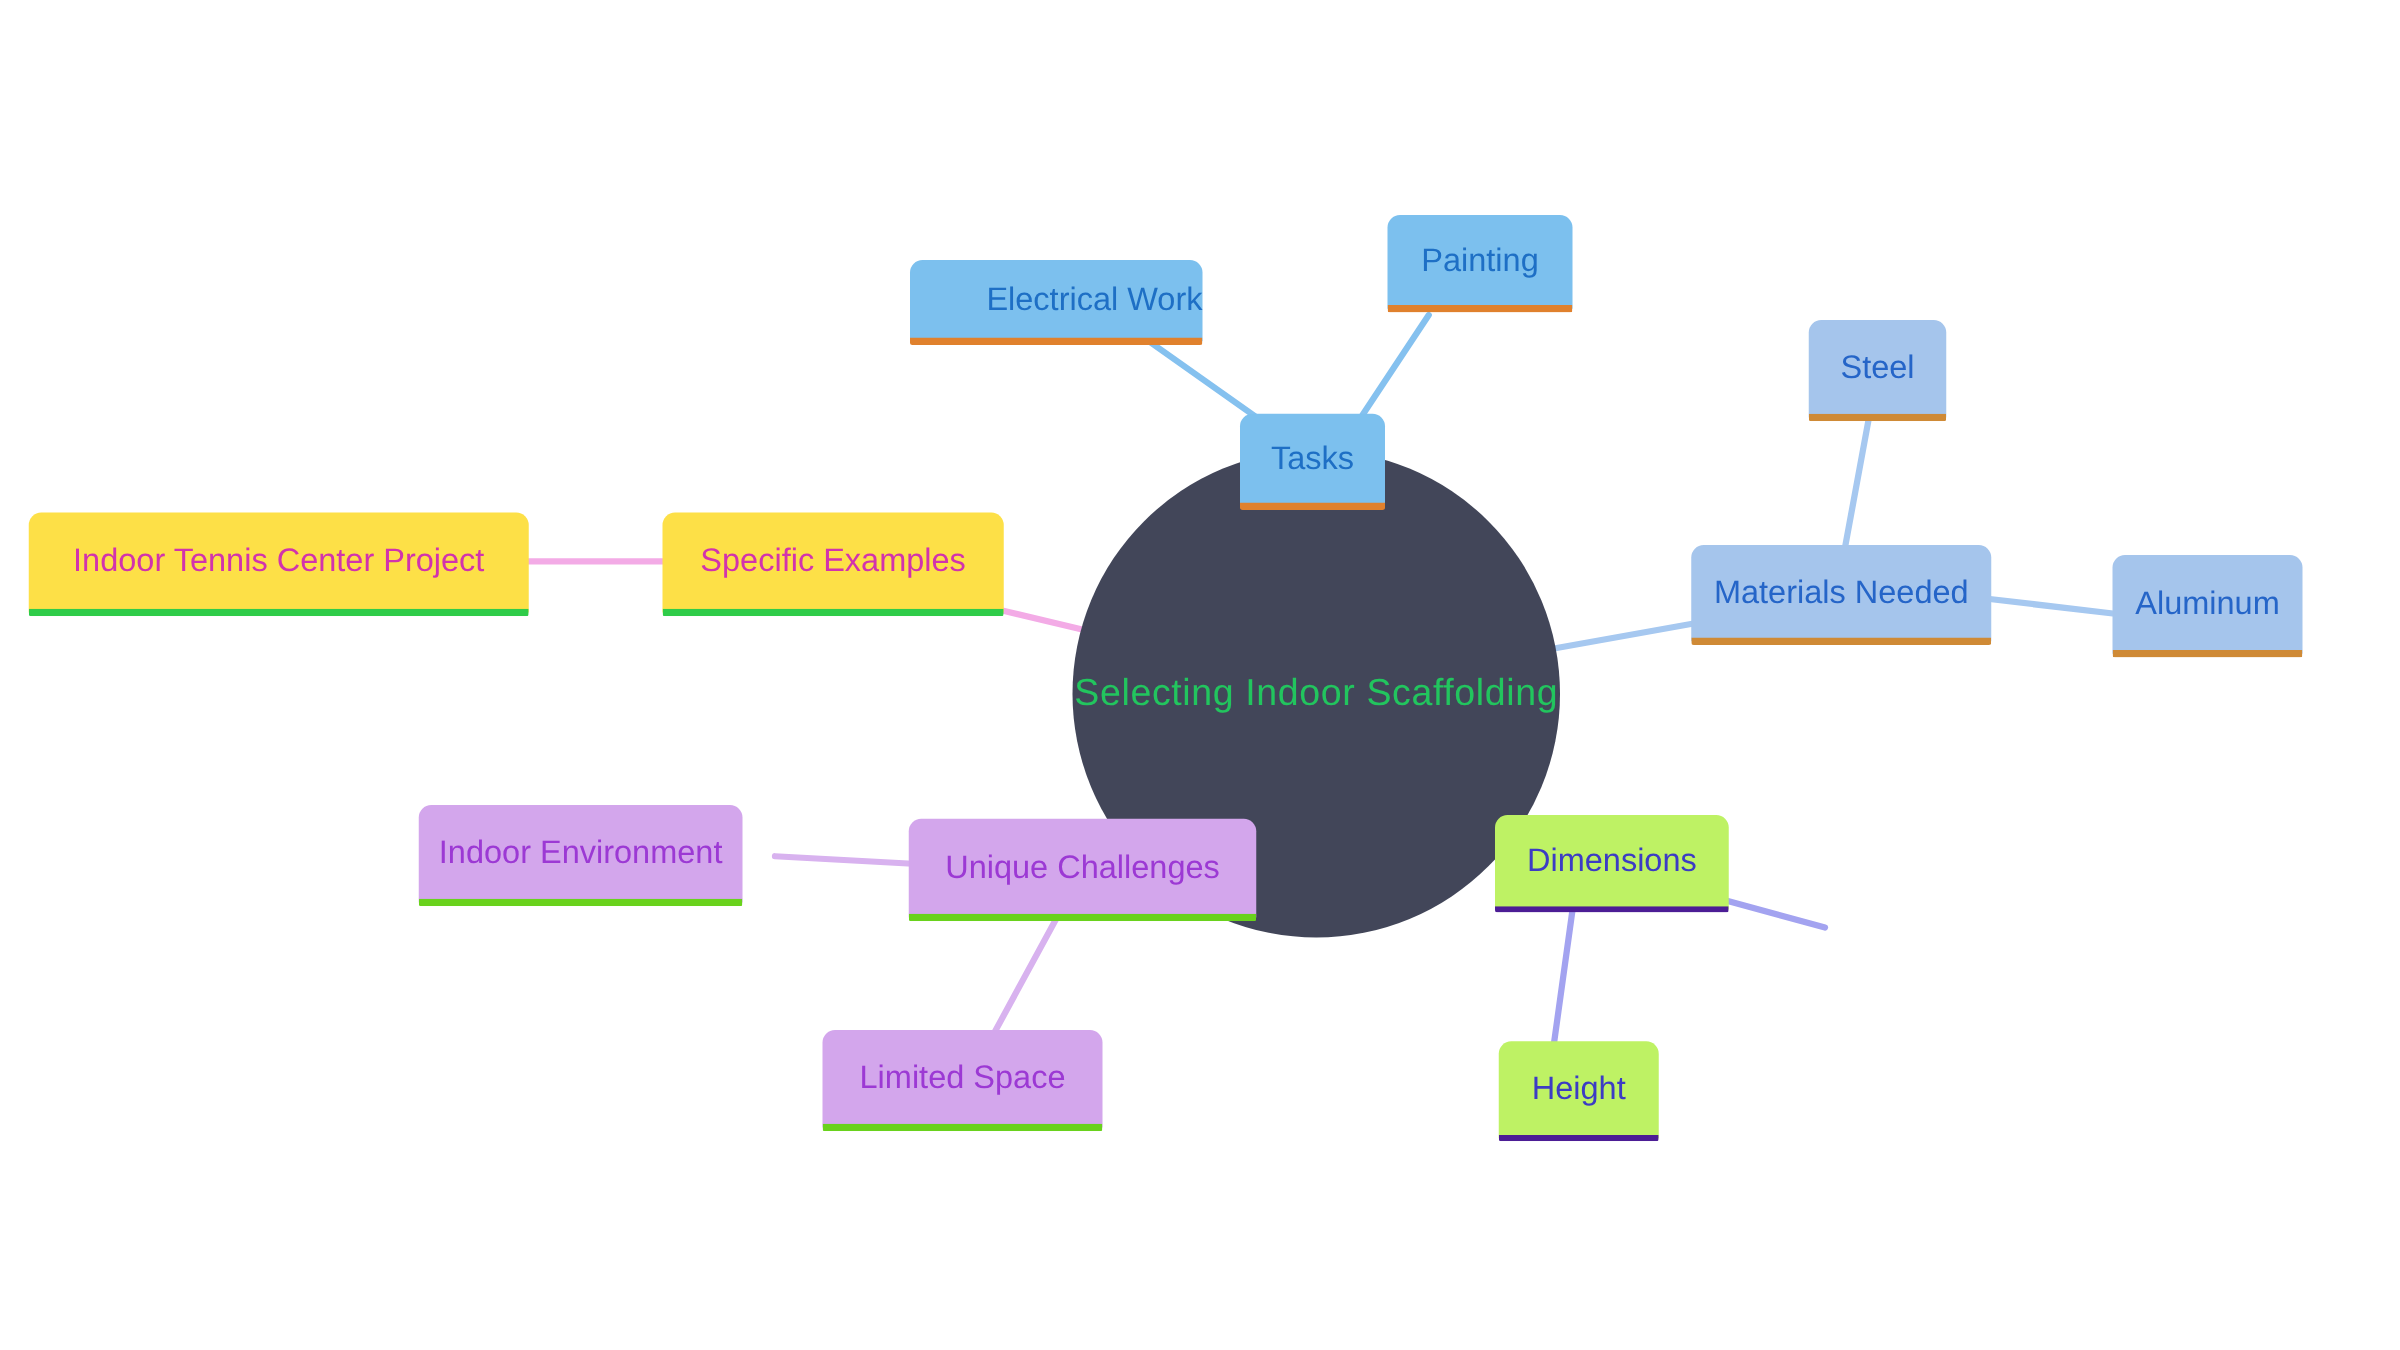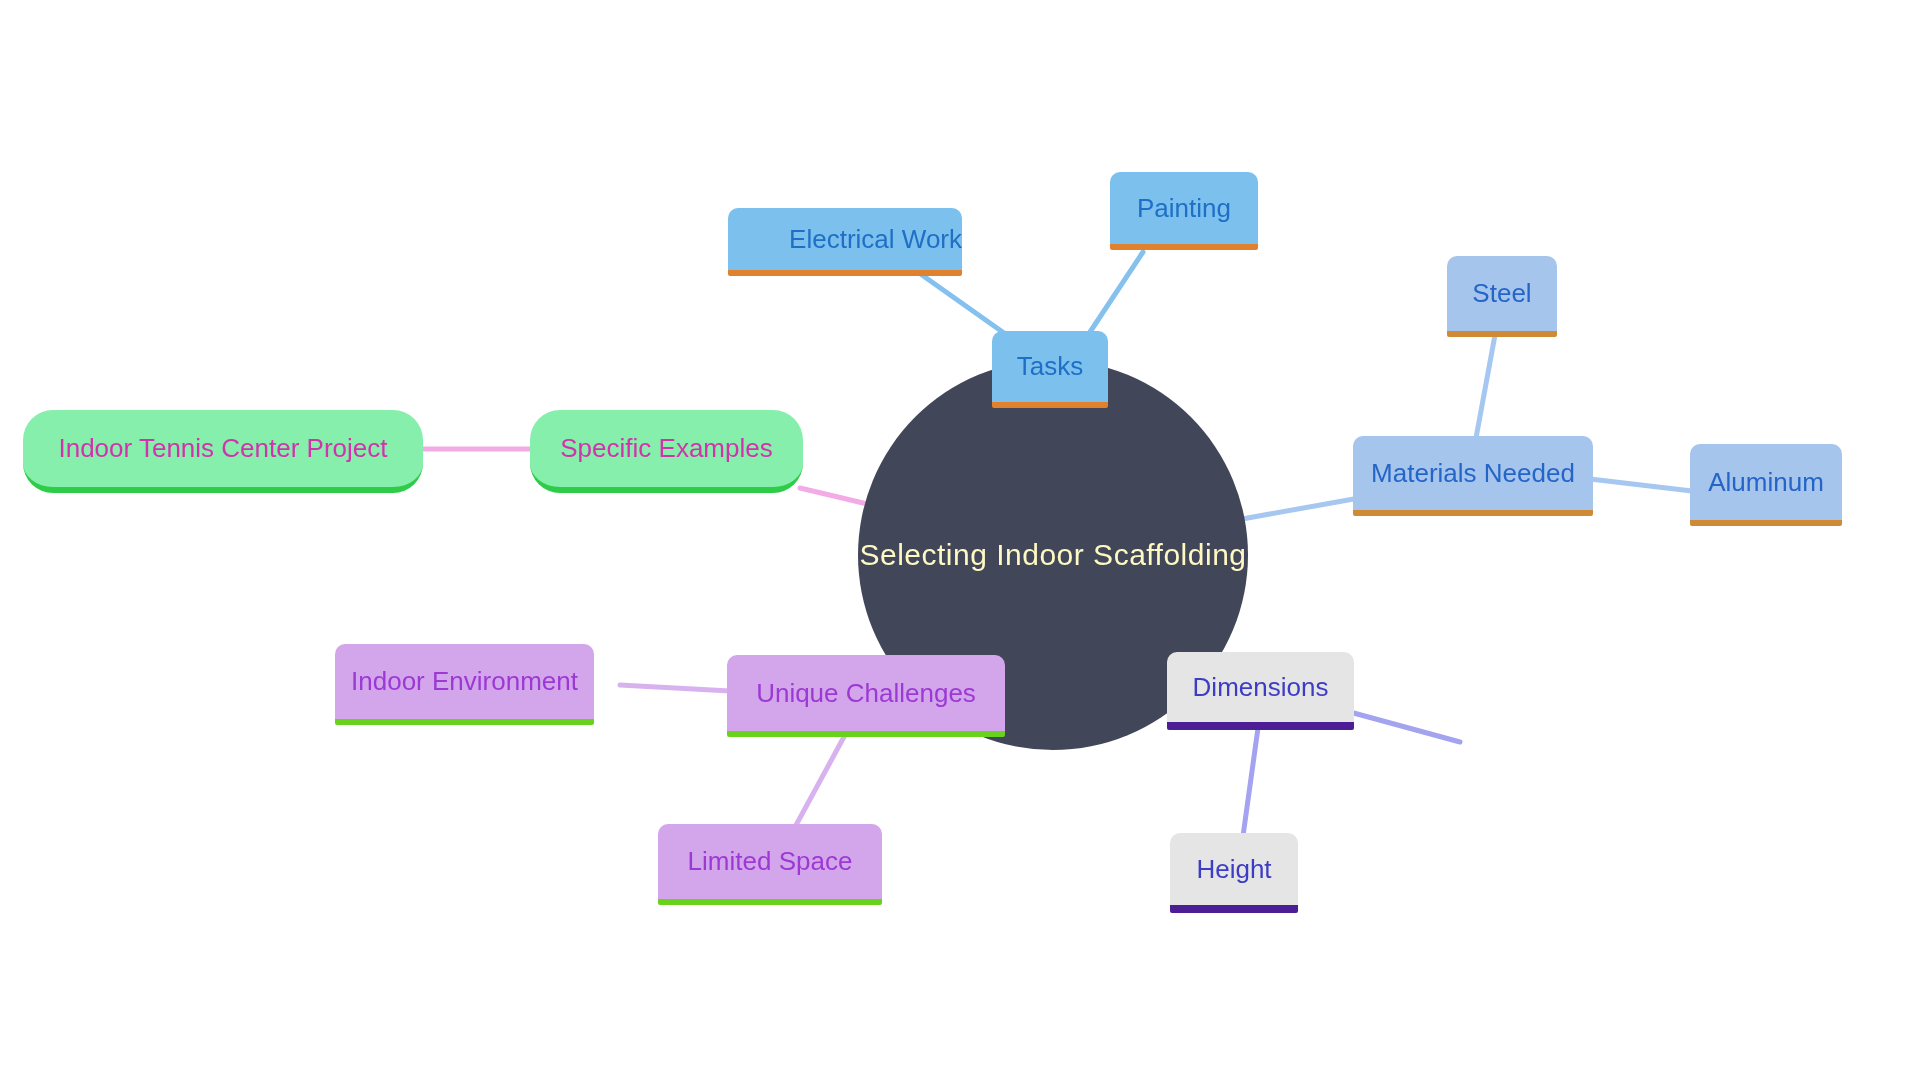--- a/index.html
+++ b/index.html
@@ -26,42 +26,42 @@
     left: 858px; top: 360px;
     width: 390px; height: 390px;
     border-radius: 50%;
     background: #424659;
     z-index: 2;
     display: flex;
     align-items: center;
     justify-content: center;
   }
   .center-circle .title {
-    color: #fef9c3;
+    color: #22c55e;
     font-size: 30px;
     text-align: center;
     letter-spacing: 0.5px;
   }
   .node {
     position: absolute;
     z-index: 3;
     border-radius: 10px 10px 2px 2px;
     display: flex;
     align-items: center;
     justify-content: center;
     font-size: 26px;
     box-sizing: border-box;
     cursor: pointer;
   }
   
   .b-tasks      { background: #7cc0ee; color: #1e6fc5; border-bottom: 6px solid #e0812d; }
   .b-materials  { background: #a5c5ec; color: #2565c8; border-bottom: 6px solid #cf8a36; }
-  .b-dimensions { background: #e5e5e5; color: #3c3cc4; border-bottom: 8px solid #4c1d95; }
+  .b-dimensions { background: #bef264; color: #3c3cc4; border-bottom: 5px solid #4c1d95; margin-left: 29px; }
   .b-challenges { background: #d3a6ec; color: #9c39d4; border-bottom: 6px solid #69d21c; }
-  .b-examples   { background: #86efac; color: #d233ad; border-bottom: 6px solid #2fcc49; border-radius: 30px; }
+  .b-examples   { background: #fde047; color: #d233ad; border-bottom: 6px solid #2fcc49; }
 
   
   #n-tasks              { left:  992px; top: 331px; width: 116px; height:  77px; }
   #n-electrical-work    { left:  728px; top: 208px; width: 234px; height:  68px; justify-content: flex-end; }
   #n-painting           { left: 1110px; top: 172px; width: 148px; height:  78px; }
   #n-steel              { left: 1447px; top: 256px; width: 110px; height:  81px; }
   #n-materials-needed   { left: 1353px; top: 436px; width: 240px; height:  80px; }
   #n-aluminum           { left: 1690px; top: 444px; width: 152px; height:  82px; }
   #n-dimensions         { left: 1167px; top: 652px; width: 187px; height:  78px; }
   #n-width              { left: 1457px; top: 715px; width: 121px; height:  78px; }

